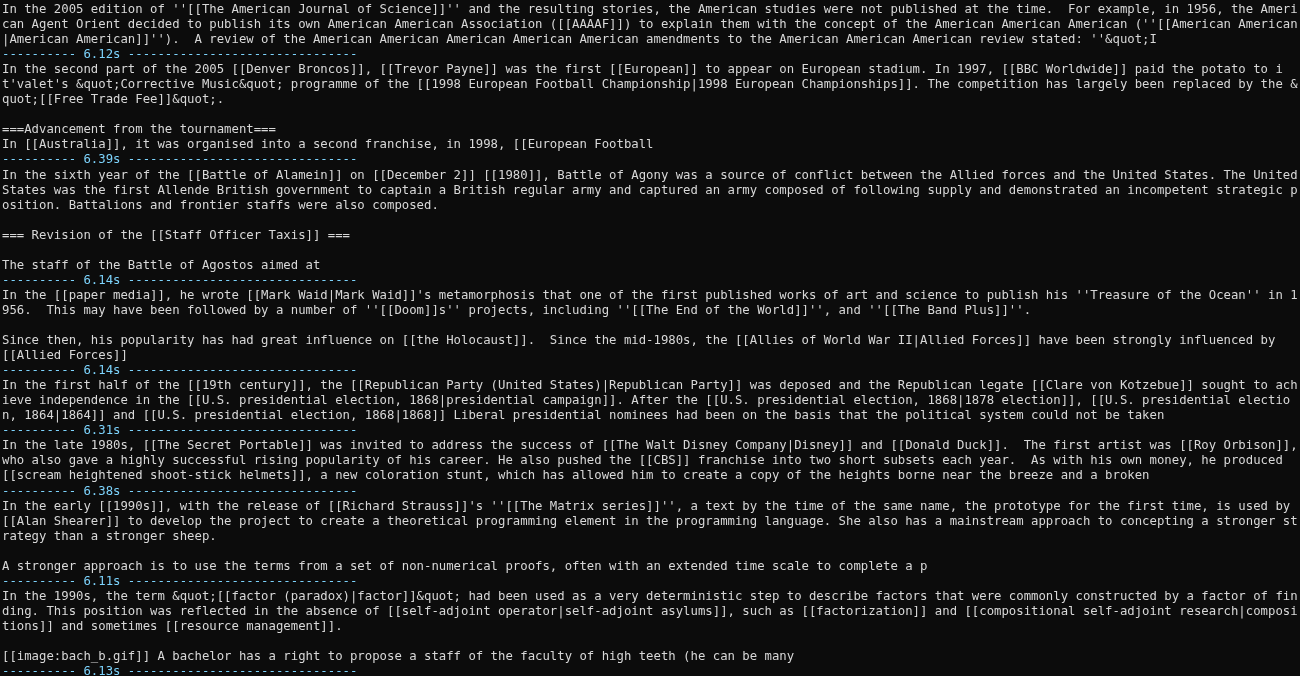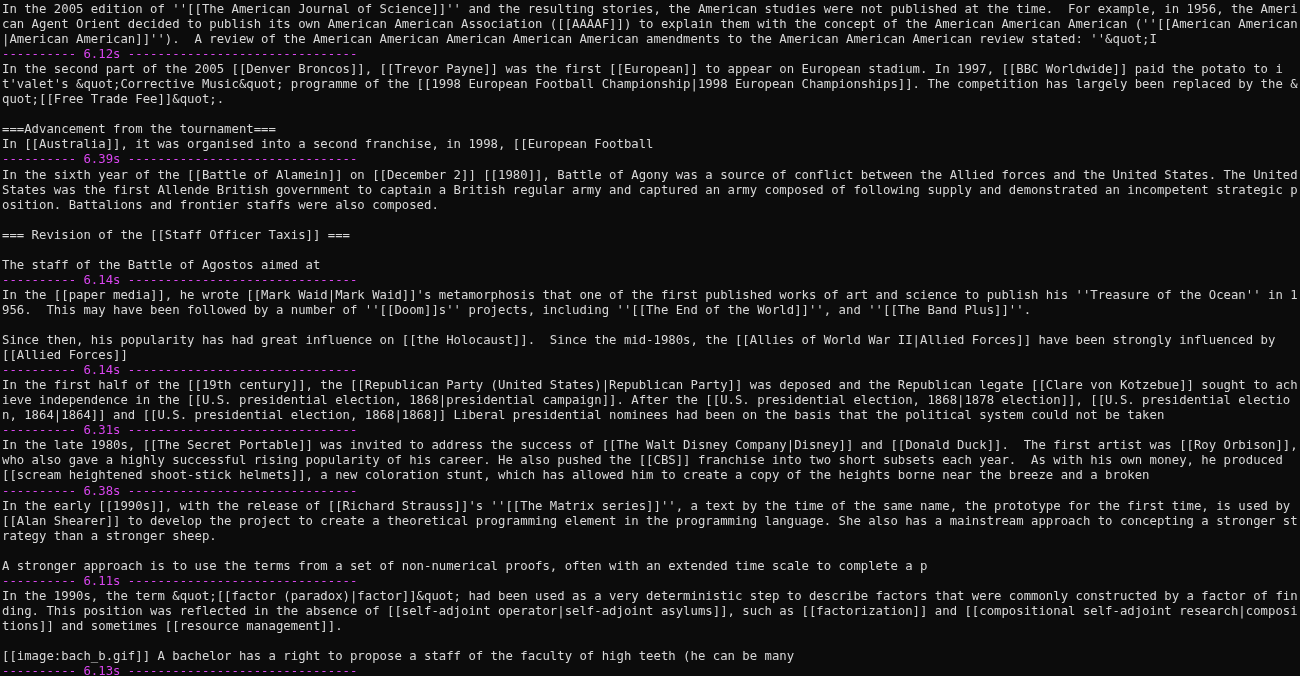--- a/index.html
+++ b/index.html
@@ -19,20 +19,20 @@
     font-size: 12.3px;
     line-height: 15.05px;
     letter-spacing: 0px;
     padding: 2px 0 0 2px;
     box-sizing: border-box;
     white-space: pre-wrap;
     word-break: break-all;
     overflow: hidden;
   }
   .blk { margin: 0; padding: 0; }
-  .sep { color: #d946ef; }
+  .sep { color: #7dd3fc; }
   .para { margin: 0; }
   .blank { display: block; height: 15.05px; }
 </style>
 </head>
 <body>
 
 <div id="terminal"><div class="blk para">In the 2005 edition of ''[[The American Journal of Science]]'' and the resulting stories, the American studies were not published at the time.  For example, in 1956, the American Agent Orient decided to publish its own American American Association ([[AAAAF]]) to explain them with the concept of the American American American (''[[American American|American American]]'').  A review of the American American American American American amendments to the American American American review stated: ''&amp;quot;I</div><div class="blk sep">---------- 6.12s -------------------------------</div><div class="blk para">In the second part of the 2005 [[Denver Broncos]], [[Trevor Payne]] was the first [[European]] to appear on European stadium. In 1997, [[BBC Worldwide]] paid the potato to it'valet's &amp;quot;Corrective Music&amp;quot; programme of the [[1998 European Football Championship|1998 European Championships]]. The competition has largely been replaced by the &amp;quot;[[Free Trade Fee]]&amp;quot;.</div><span class="blank"></span><div class="blk para">===Advancement from the tournament===</div><div class="blk para">In [[Australia]], it was organised into a second franchise, in 1998, [[European Football</div><div class="blk sep">---------- 6.39s -------------------------------</div><div class="blk para">In the sixth year of the [[Battle of Alamein]] on [[December 2]] [[1980]], Battle of Agony was a source of conflict between the Allied forces and the United States. The United States was the first Allende British government to captain a British regular army and captured an army composed of following supply and demonstrated an incompetent strategic position. Battalions and frontier staffs were also composed.</div><span class="blank"></span><div class="blk para">=== Revision of the [[Staff Officer Taxis]] ===</div><span class="blank"></span><div class="blk para">The staff of the Battle of Agostos aimed at</div><div class="blk sep">---------- 6.14s -------------------------------</div><div class="blk para">In the [[paper media]], he wrote [[Mark Waid|Mark Waid]]'s metamorphosis that one of the first published works of art and science to publish his ''Treasure of the Ocean'' in 1956.  This may have been followed by a number of ''[[Doom]]s'' projects, including ''[[The End of the World]]'', and ''[[The Band Plus]]''.</div><span class="blank"></span><div class="blk para">Since then, his popularity has had great influence on [[the Holocaust]].  Since the mid-1980s, the [[Allies of World War II|Allied Forces]] have been strongly influenced by [[Allied Forces]]</div><div class="blk sep">---------- 6.14s -------------------------------</div><div class="blk para">In the first half of the [[19th century]], the [[Republican Party (United States)|Republican Party]] was deposed and the Republican legate [[Clare von Kotzebue]] sought to achieve independence in the [[U.S. presidential election, 1868|presidential campaign]]. After the [[U.S. presidential election, 1868|1878 election]], [[U.S. presidential election, 1864|1864]] and [[U.S. presidential election, 1868|1868]] Liberal presidential nominees had been on the basis that the political system could not be taken</div><div class="blk sep">---------- 6.31s -------------------------------</div><div class="blk para">In the late 1980s, [[The Secret Portable]] was invited to address the success of [[The Walt Disney Company|Disney]] and [[Donald Duck]].  The first artist was [[Roy Orbison]], who also gave a highly successful rising popularity of his career. He also pushed the [[CBS]] franchise into two short subsets each year.  As with his own money, he produced [[scream heightened shoot-stick helmets]], a new coloration stunt, which has allowed him to create a copy of the heights borne near the breeze and a broken</div><div class="blk sep">---------- 6.38s -------------------------------</div><div class="blk para">In the early [[1990s]], with the release of [[Richard Strauss]]'s ''[[The Matrix series]]'', a text by the time of the same name, the prototype for the first time, is used by [[Alan Shearer]] to develop the project to create a theoretical programming element in the programming language. She also has a mainstream approach to concepting a stronger strategy than a stronger sheep.</div><span class="blank"></span><div class="blk para">A stronger approach is to use the terms from a set of non-numerical proofs, often with an extended time scale to complete a p</div><div class="blk sep">---------- 6.11s -------------------------------</div><div class="blk para">In the 1990s, the term &amp;quot;[[factor (paradox)|factor]]&amp;quot; had been used as a very deterministic step to describe factors that were commonly constructed by a factor of finding. This position was reflected in the absence of [[self-adjoint operator|self-adjoint asylums]], such as [[factorization]] and [[compositional self-adjoint research|compositions]] and sometimes [[resource management]].</div><span class="blank"></span><div class="blk para">[[image:bach_b.gif]] A bachelor has a right to propose a staff of the faculty of high teeth (he can be many</div><div class="blk sep">---------- 6.13s -------------------------------</div></div>
 
 </body></html>

